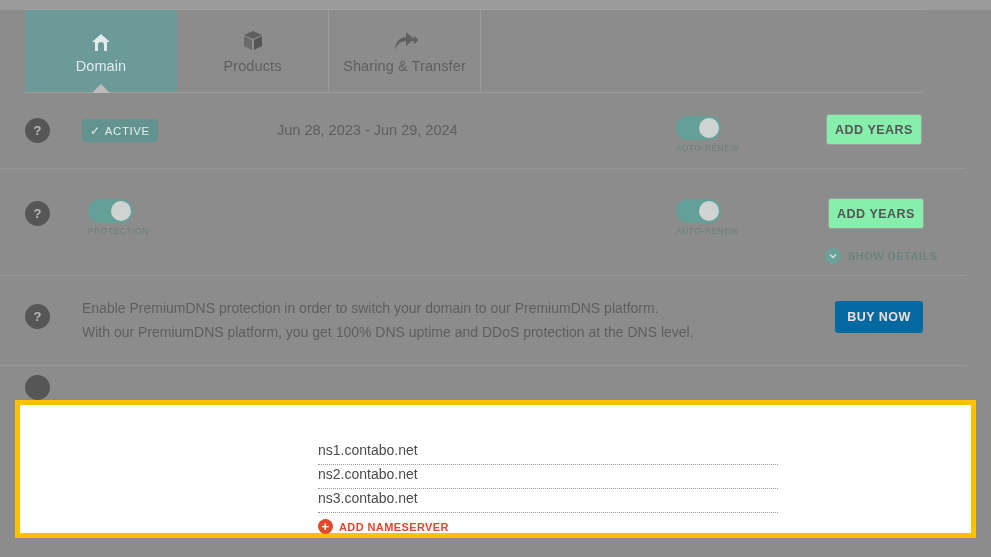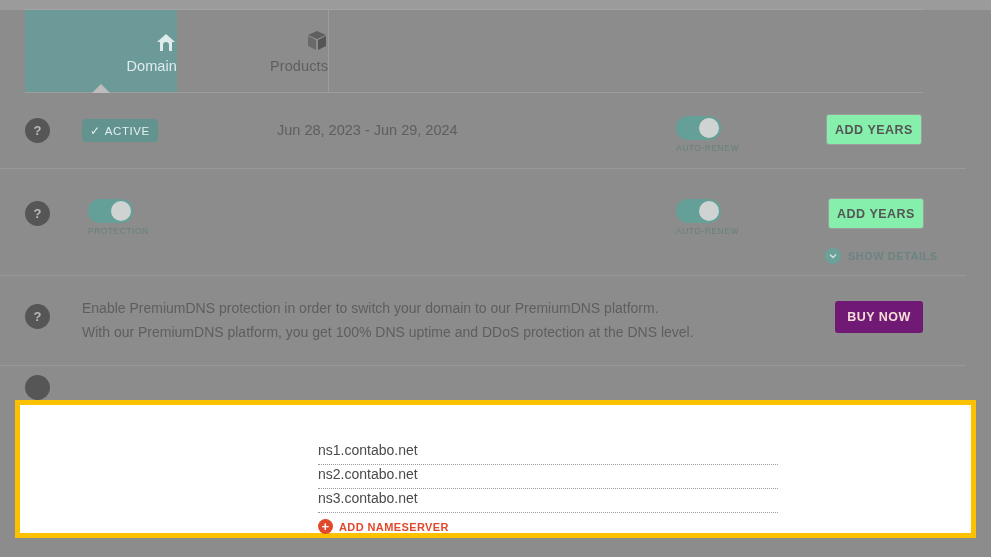--- a/index.html
+++ b/index.html
@@ -36,21 +36,21 @@
     width: 898px; height: 83px;
     display: flex;
     border-bottom: 1px solid #9d9d9d;
     box-sizing: border-box;
   }
   .tab {
     width: 152px;
     height: 82px;
     display: flex;
     flex-direction: column;
-    align-items: flex-end;
+    align-items: center;
     justify-content: center;
     gap: 6px;
     border-right: 1px solid #9d9d9d;
     box-sizing: border-box;
     position: relative;
     color: #5f5f5f;
   }
   .tab.filler {
     flex: 1;
     border-right: none;
@@ -188,21 +188,21 @@
     left: 82px;
     font-size: 14px;
     line-height: 24px;
     color: #5e5e5e;
     white-space: nowrap;
   }
   .btn-buy {
     position: absolute;
     width: 88px; height: 32px;
     border-radius: 3px;
-    background: #701a75;
+    background: #0369a1;
     color: #f3ded8;
     font-size: 12.5px;
     font-weight: bold;
     letter-spacing: .5px;
     display: flex; align-items: center; justify-content: center;
   }
 
   
   .qmark-partial {
     position: absolute;
@@ -277,20 +277,29 @@
       <span class="tab-icon">
         <svg width="22" height="22" viewBox="0 0 22 22">
           <path d="M11 1 L20 5 L11 9 L2 5 Z" fill="#5f5f5f"></path>
           <path d="M2 6 L10 10 L10 20 L2 16 Z" fill="#6a6a6a"></path>
           <path d="M20 6 L12 10 L12 20 L20 16 Z" fill="#555555"></path>
         </svg>
       </span>
       <span class="tab-label">Products</span>
     </div>
 
+    <div class="tab">
+      <span class="tab-icon">
+        <svg width="26" height="22" viewBox="0 0 26 22">
+          <path d="M3 20 C3 11 9 7 14 7 L14 2 L22 9 L14 16 L14 11 C9 11 5 14 3 20 Z" fill="#5f5f5f"></path>
+          <path d="M17 10 L25 10 M22 7 L25 10 L22 13" stroke="#5f5f5f" stroke-width="2" fill="none"></path>
+        </svg>
+      </span>
+      <span class="tab-label">Sharing &amp; Transfer</span>
+    </div>
 
 
     <div class="tab filler"></div>
   </div>
 
   <div class="rows">
 
     <div class="row r1">
       <div class="qmark" style="top:25px">?</div>
 

